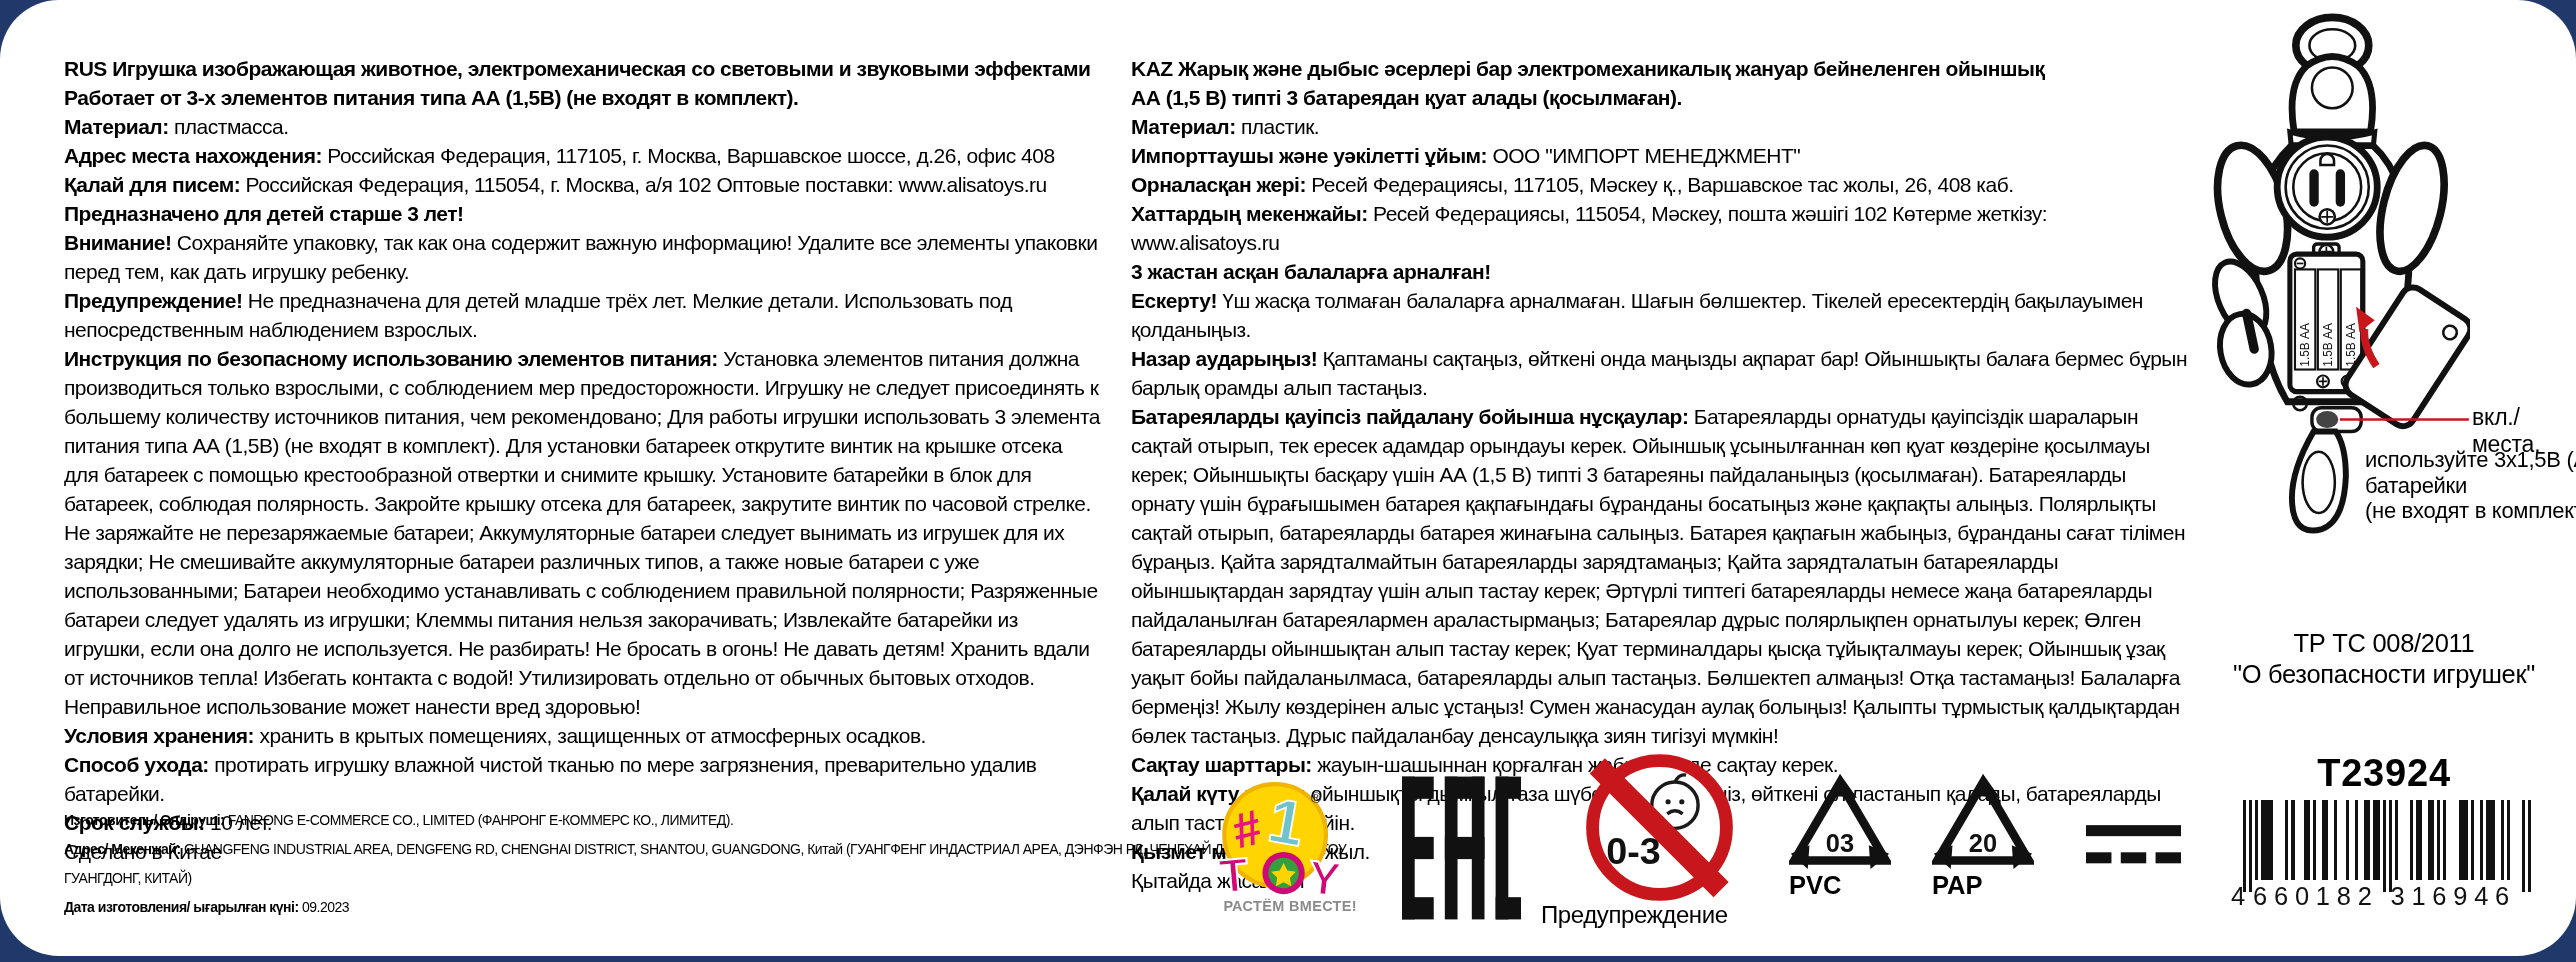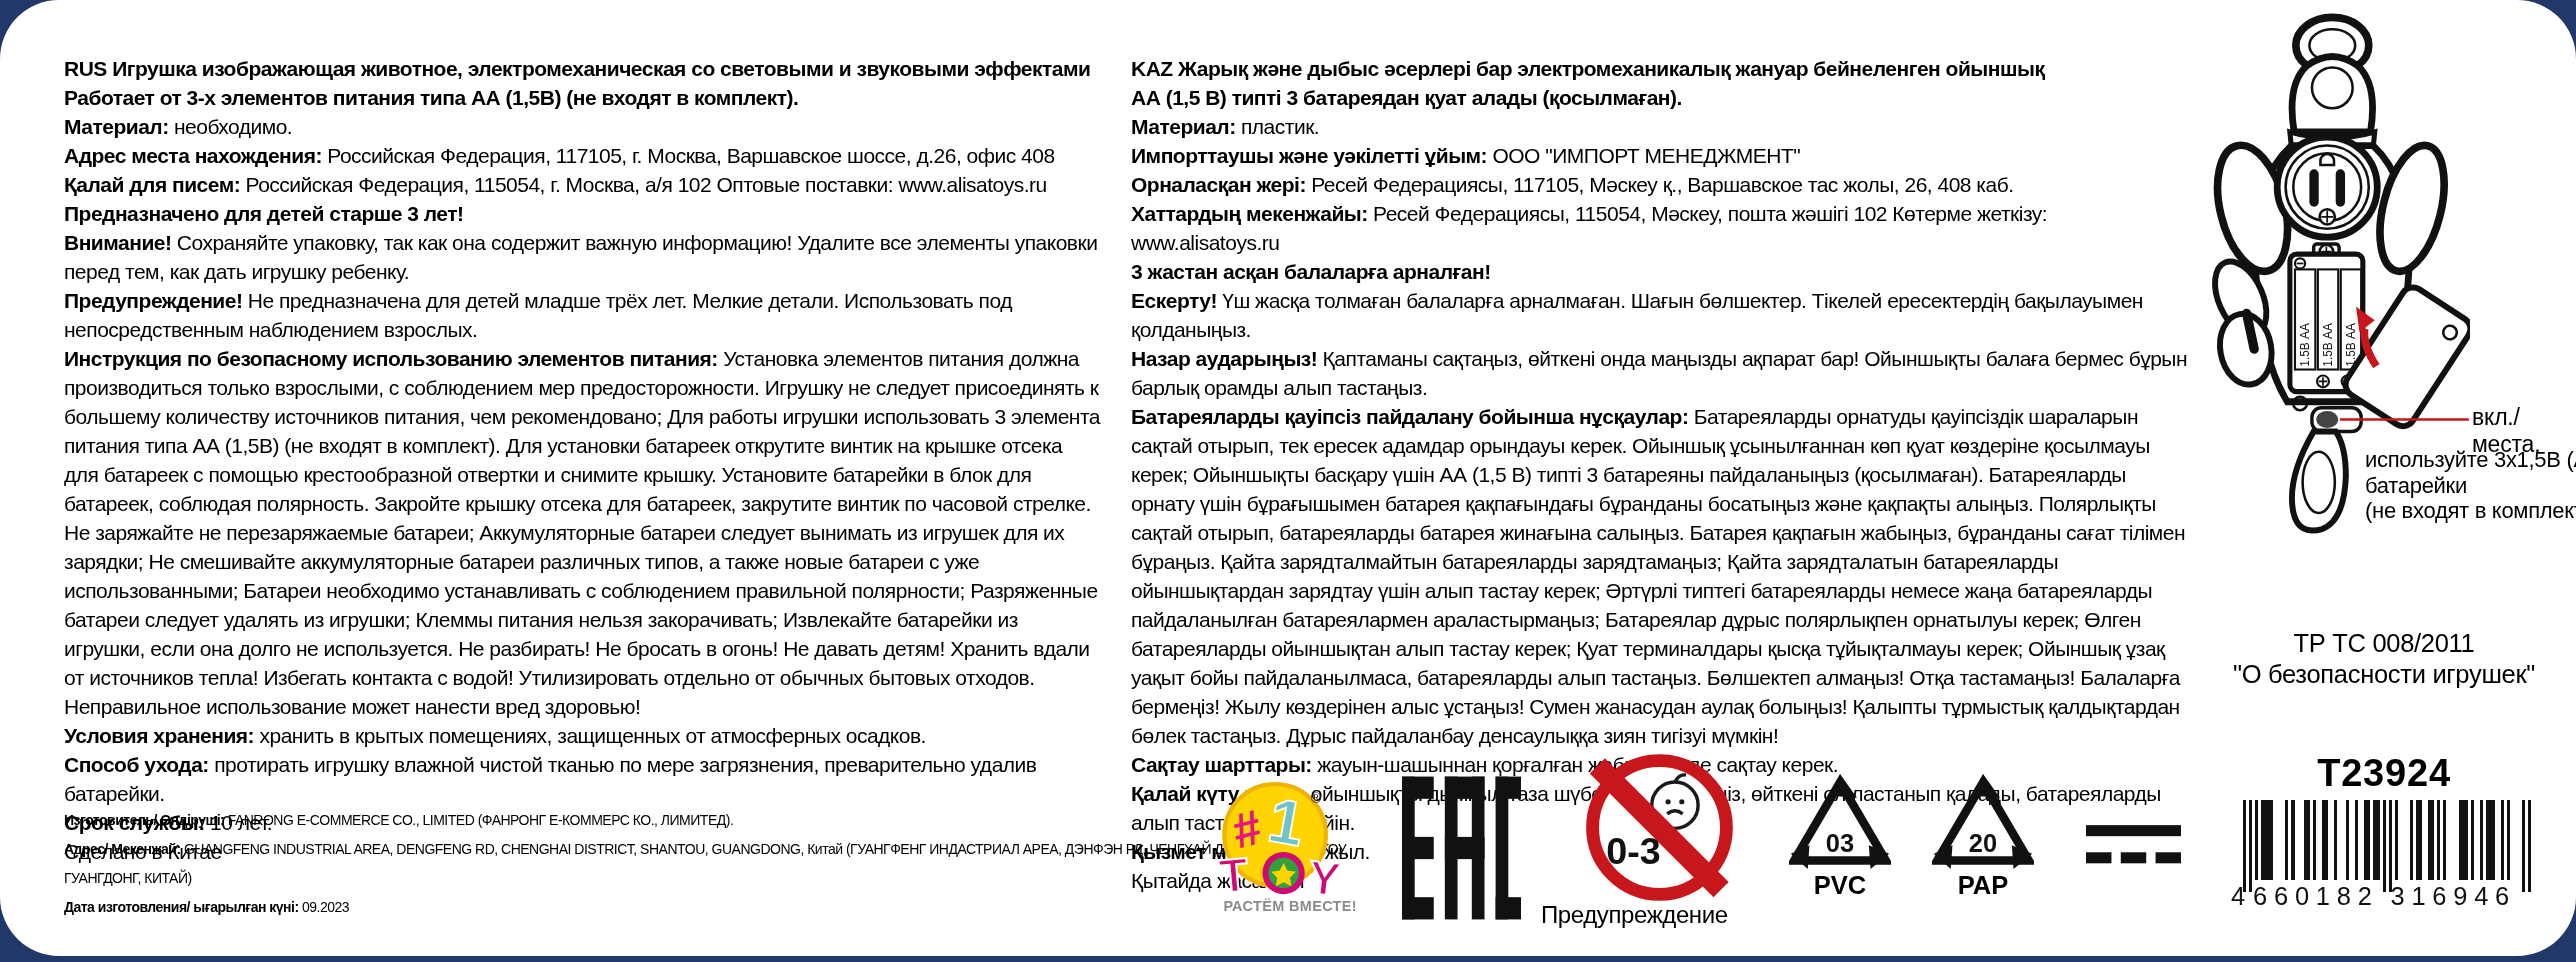--- a/index.html
+++ b/index.html
@@ -32,36 +32,36 @@
   #toy-logo{position:absolute;left:1192px;top:774px;width:195px;height:127px}
   #toy-logo-tagline{position:absolute;left:1187px;top:898px;width:170px;text-align:right;
     font-size:14.4px;font-weight:bold;color:#8b8b8b;letter-spacing:0.4px}
   #eac-mark{position:absolute;left:1402px;top:771px;width:119px;height:154px}
   #age-warning{position:absolute;left:1584px;top:752px;width:151px;height:151px}
   #age-warning-caption{position:absolute;left:1541px;top:901px;width:238px;text-align:left;
     font-size:24px;letter-spacing:-0.4px}
   .recy{width:102px;height:95px}
   #recy-pvc{position:absolute;left:1789px;top:774px}
   #recy-pap{position:absolute;left:1932px;top:774px}
-  .recy-label{position:absolute;top:871px;width:102px;text-align:center;font-size:25.5px;font-weight:bold}
+  .recy-label{position:absolute;top:871px;width:102px;text-align:left;font-size:25.5px;font-weight:bold}
   #recy-pvc-label{left:1789px}
   #recy-pap-label{left:1932px}
   #dc-symbol{position:absolute;left:2086px;top:825px;width:95px;height:41px}
 
   svg text{font-family:"Liberation Sans","DejaVu Sans",sans-serif}
 </style>
 </head>
 <body>
 
 <div class="sheet"></div>
 
 <div class="col" id="rus-col">
     <p><b>RUS Игрушка изображающая животное,  электромеханическая со световыми и звуковыми эффектами</b><span></span></p>
     <p><b>Работает от 3-х элементов питания типа АА (1,5В) (не входят в комплект).</b><span></span></p>
-    <p><b>Материал: </b><span>необходимо.</span></p>
+    <p><b>Материал: </b><span>пластмасса.</span></p>
     <p><b>Адрес места нахождения: </b><span>Российская Федерация, 117105, г. Москва, Варшавское шоссе, д.26, офис 408</span></p>
     <p><b>Қалай для писем: </b><span>Российская Федерация, 115054, г. Москва, а/я 102 Оптовые поставки: www.alisatoys.ru</span></p>
     <p><b>Предназначено для детей старше 3 лет!</b><span></span></p>
     <p><b>Внимание! </b><span>Сохраняйте упаковку, так как она содержит важную информацию! Удалите все элементы упаковки перед тем, как дать игрушку ребенку.</span></p>
     <p><b>Предупреждение! </b><span>Не предназначена для детей младше трёх лет. Мелкие детали. Использовать под непосредственным наблюдением взрослых.</span></p>
     <p><b>Инструкция по безопасному использованию элементов питания: </b><span>Установка элементов питания должна производиться только взрослыми, с соблюдением мер предосторожности. Игрушку не следует присоединять к большему количеству источников питания, чем рекомендовано; Для работы игрушки использовать 3 элемента питания типа АА (1,5В) (не входят в комплект). Для установки батареек открутите винтик на крышке отсека для батареек с помощью крестообразной отвертки и снимите крышку. Установите батарейки в блок для батареек, соблюдая полярность. Закройте крышку отсека для батареек, закрутите винтик по часовой стрелке. Не заряжайте не перезаряжаемые батареи; Аккумуляторные батареи следует вынимать из игрушек для их зарядки; Не смешивайте аккумуляторные батареи различных типов, а также новые батареи с уже использованными; Батареи необходимо устанавливать с соблюдением правильной полярности; Разряженные батареи следует удалять из игрушки; Клеммы питания нельзя закорачивать; Извлекайте батарейки из игрушки, если она долго не используется. Не разбирать! Не бросать в огонь! Не давать детям! Хранить вдали от источников тепла! Избегать контакта с водой! Утилизировать отдельно от обычных бытовых отходов. Неправильное использование может нанести вред здоровью!</span></p>
     <p><b>Условия хранения: </b><span>хранить в крытых помещениях, защищенных от атмосферных осадков.</span></p>
     <p><b>Способ ухода: </b><span>протирать игрушку влажной чистой тканью по мере загрязнения, преварительно удалив батарейки.</span></p>
     <p><b>Срок службы: </b><span>10  лет.</span></p>
     <p><b></b><span>Сделано в Китае</span></p>

